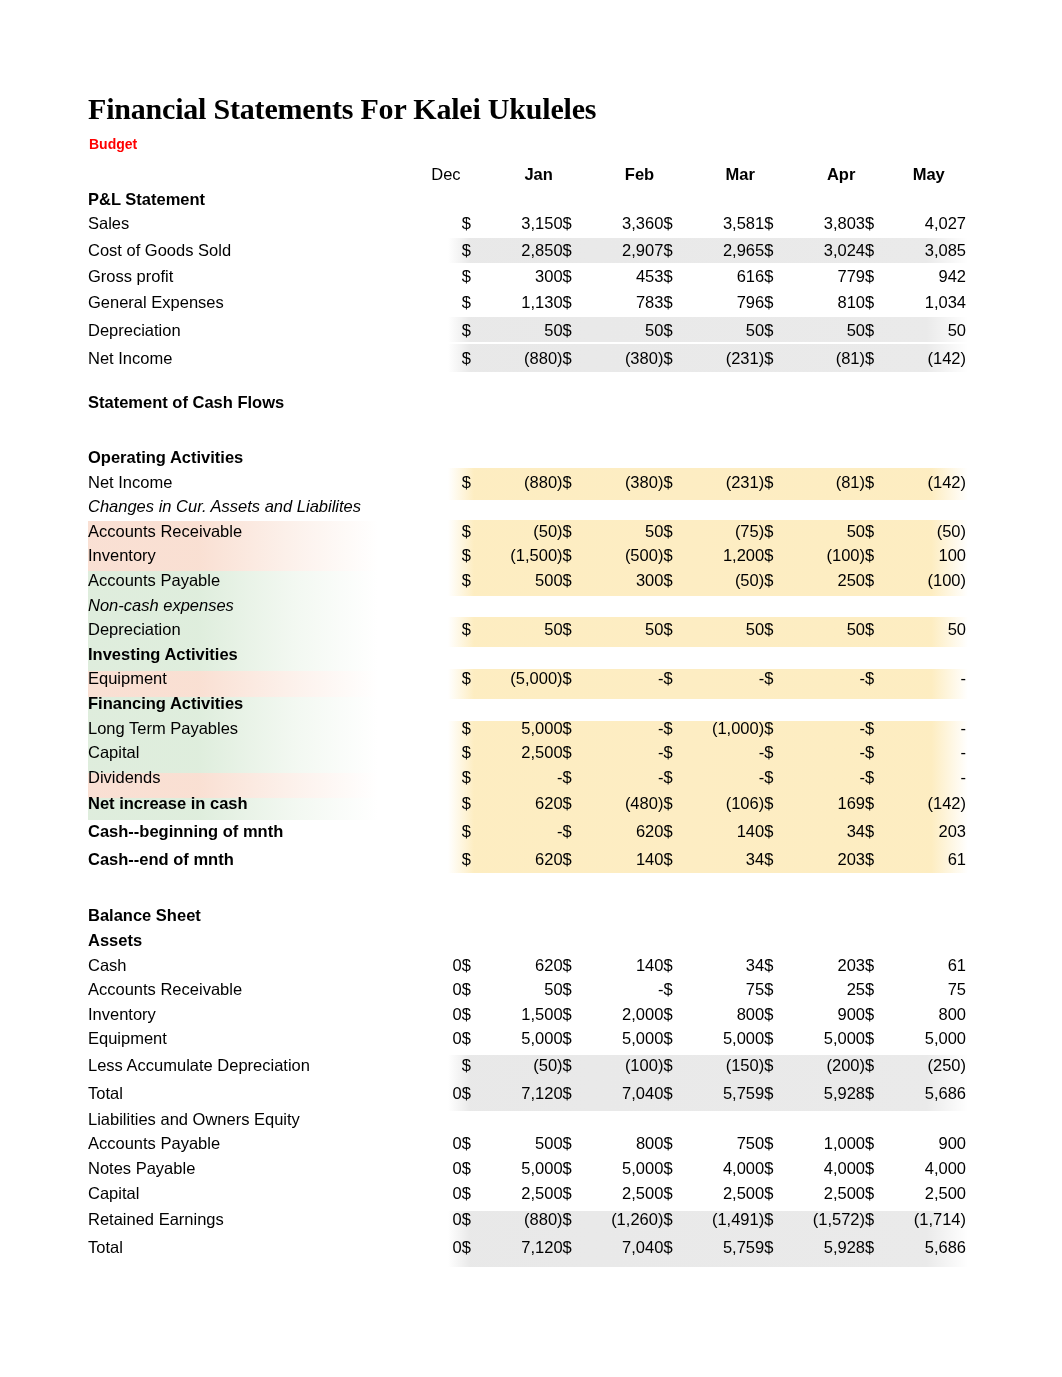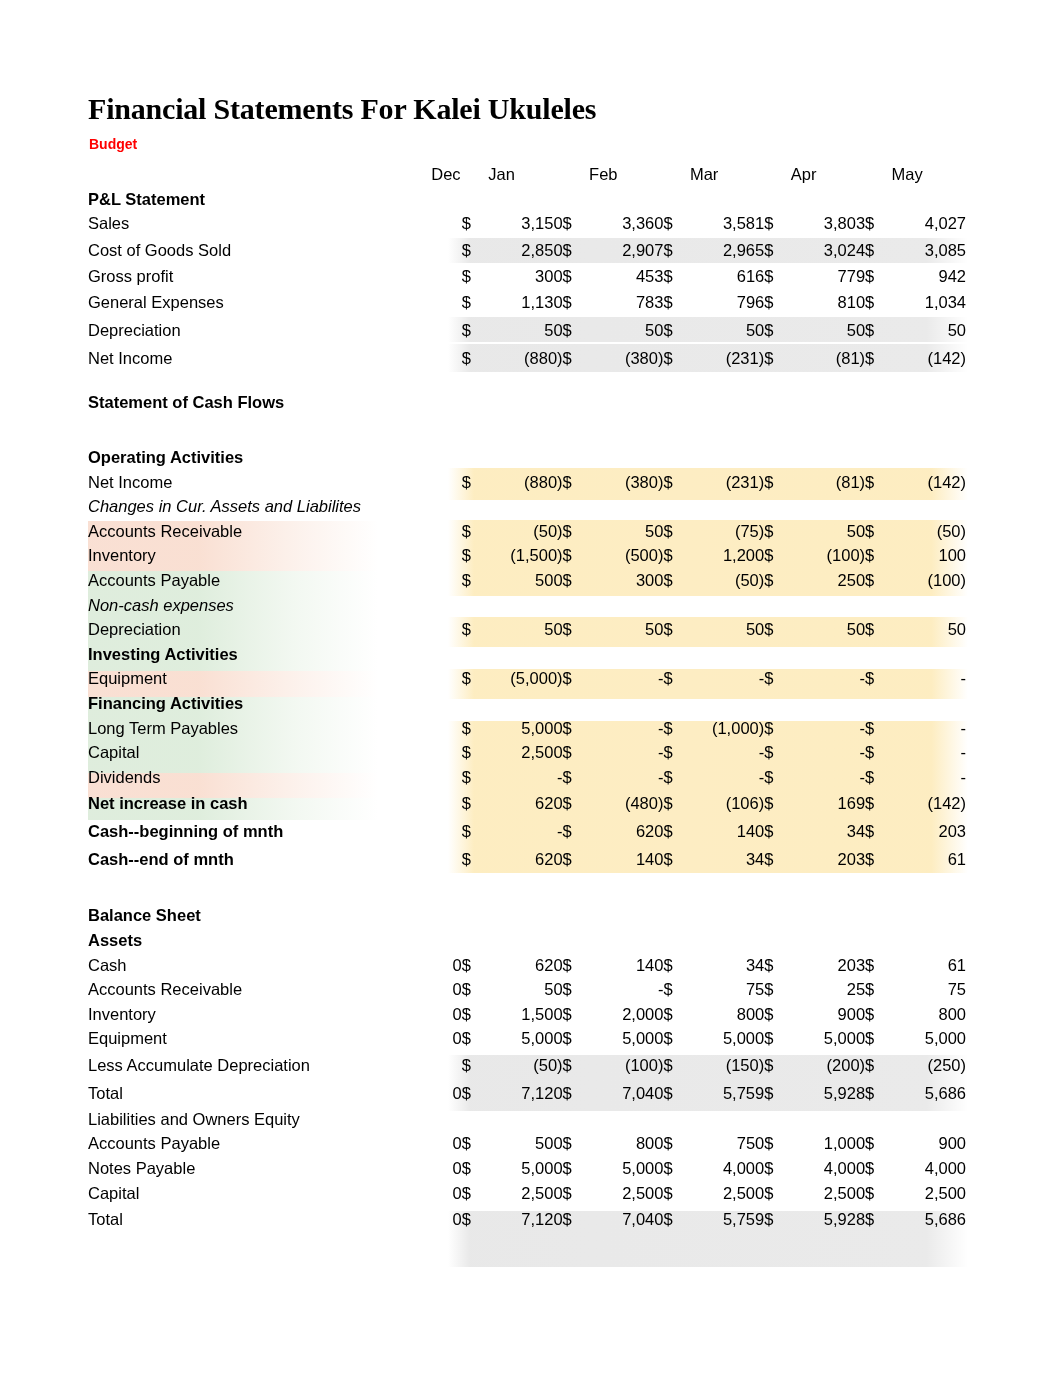--- a/index.html
+++ b/index.html
@@ -71,22 +71,22 @@
   tr.r-tall { height: 28px; }
   tr.spacer-md { height: 18px; }
   tr.spacer-lg { height: 30px; }
 
   .bold   { font-weight: bold; }
   .italic { font-style: italic; }
   .indent { padding-left: 13px; }
 
   
   td.mo {
-    text-align: left;
-    font-weight: normal;
+    text-align: center;
+    font-weight: bold;
     font-size: 16.5px;
   }
   td.mo-dec {
     font-weight: normal;
     font-size: 16.5px;
   }
 
   
   .band {
     position: absolute;
@@ -649,20 +649,34 @@
         <td class="dol">$</td>
         <td class="amt">2,500</td>
         <td class="dol">$</td>
         <td class="amt">2,500</td>
         <td class="dol">$</td>
         <td class="amt">2,500</td>
         <td class="dol">$</td>
         <td class="amt">2,500</td>
       </tr>
 
+      <tr class="r-tall">
+        <td class="lbl">Retained Earnings</td>
+        <td class="dec">0</td>
+        <td class="dol">$</td>
+        <td class="amt">(880)</td>
+        <td class="dol">$</td>
+        <td class="amt">(1,260)</td>
+        <td class="dol">$</td>
+        <td class="amt">(1,491)</td>
+        <td class="dol">$</td>
+        <td class="amt">(1,572)</td>
+        <td class="dol">$</td>
+        <td class="amt">(1,714)</td>
+      </tr>
 
       <tr class="r-tall">
         <td class="lbl indent">Total</td>
         <td class="dec">0</td>
         <td class="dol">$</td>
         <td class="amt">7,120</td>
         <td class="dol">$</td>
         <td class="amt">7,040</td>
         <td class="dol">$</td>
         <td class="amt">5,759</td>

